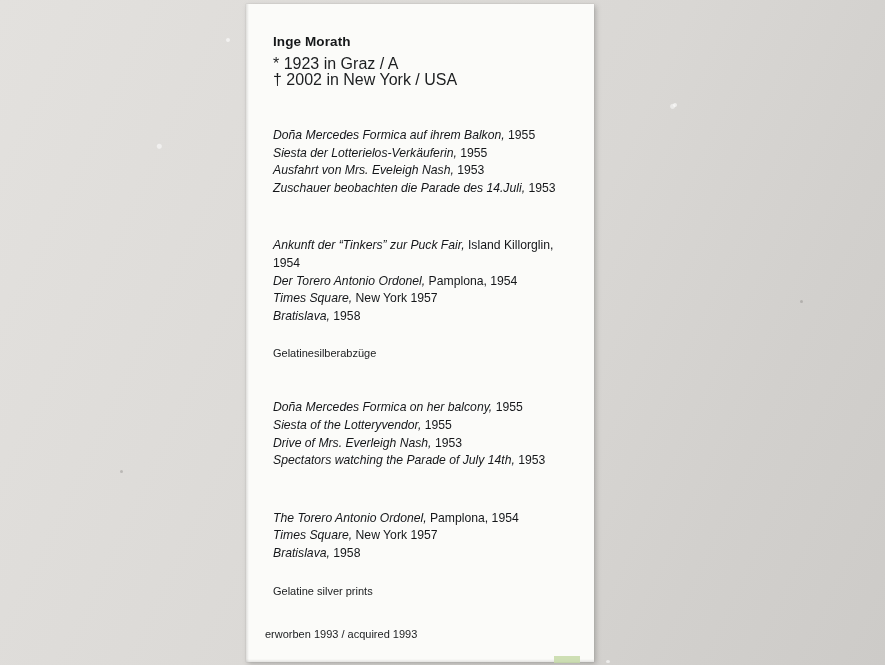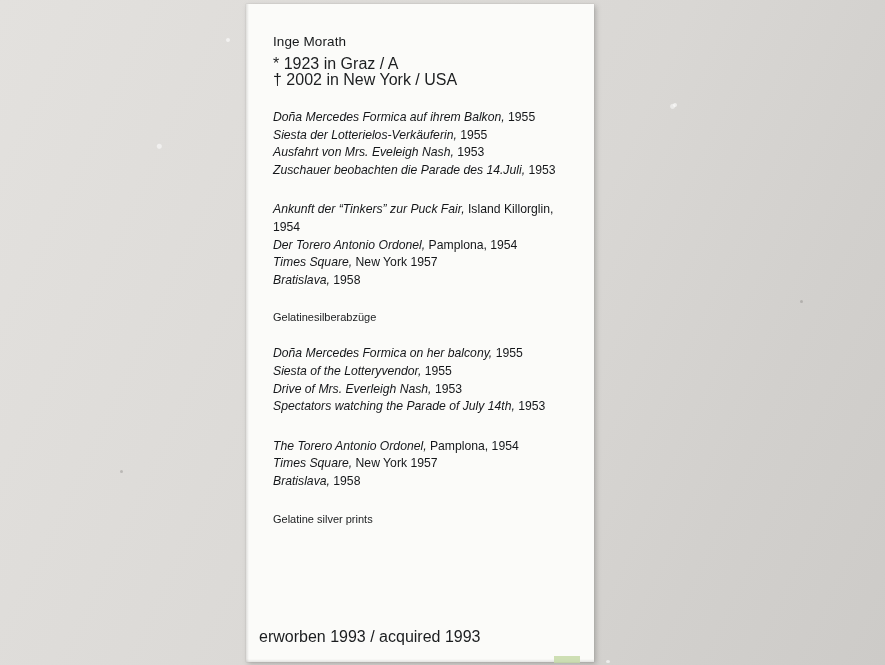--- a/index.html
+++ b/index.html
@@ -42,52 +42,52 @@
     box-shadow: 2px 2px 5px rgba(90,88,85,0.35), 0 0 1px rgba(0,0,0,0.2);
   }
   .placard-inner {
     position: absolute;
     left: 27px;
     top: 30px;
     right: 18px;
   }
   .artist {
     font-size: 13.5px;
-    font-weight: normal;
+    font-weight: bold;
     color: #16181a;
     letter-spacing: 0.1px;
     margin: 0 0 7px 0;
   }
   .life-line {
     font-size: 16px;
     color: #1c1e20;
     line-height: 15.5px;
     white-space: nowrap;
   }
   .block {
-    margin-top: 22px;
+    margin-top: 40px;
   }
   .work {
     font-size: 12.2px;
     color: #15171a;
     line-height: 17.6px;
   }
   .work em {
     font-style: italic;
   }
   .medium {
     font-size: 11px;
     color: #1b1d1f;
     margin-top: 22px;
   }
   .acquired {
     position: absolute;
-    left: 13px;
+    left: 19px;
     top: 624px;
-    font-size: 16px;
+    font-size: 11px;
     color: #1b1d1f;
   }
   .sticker {
     position: absolute;
     left: 308px;
     top: 652px;
     width: 26px;
     height: 7px;
     background: #c6d9a8;
     opacity: 0.85;

